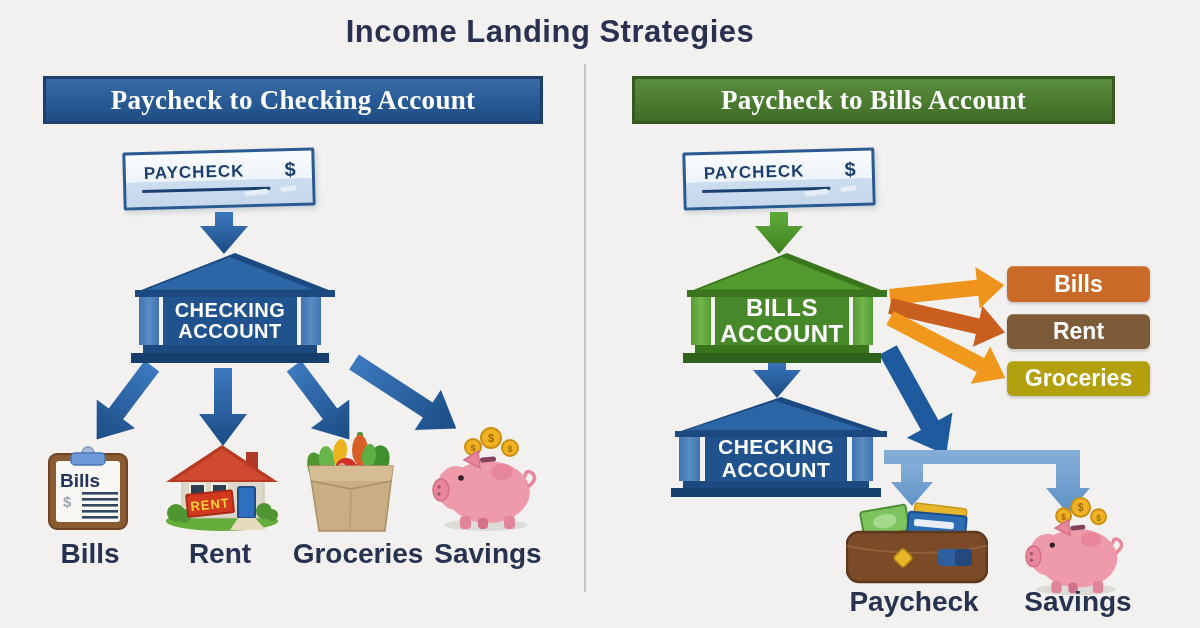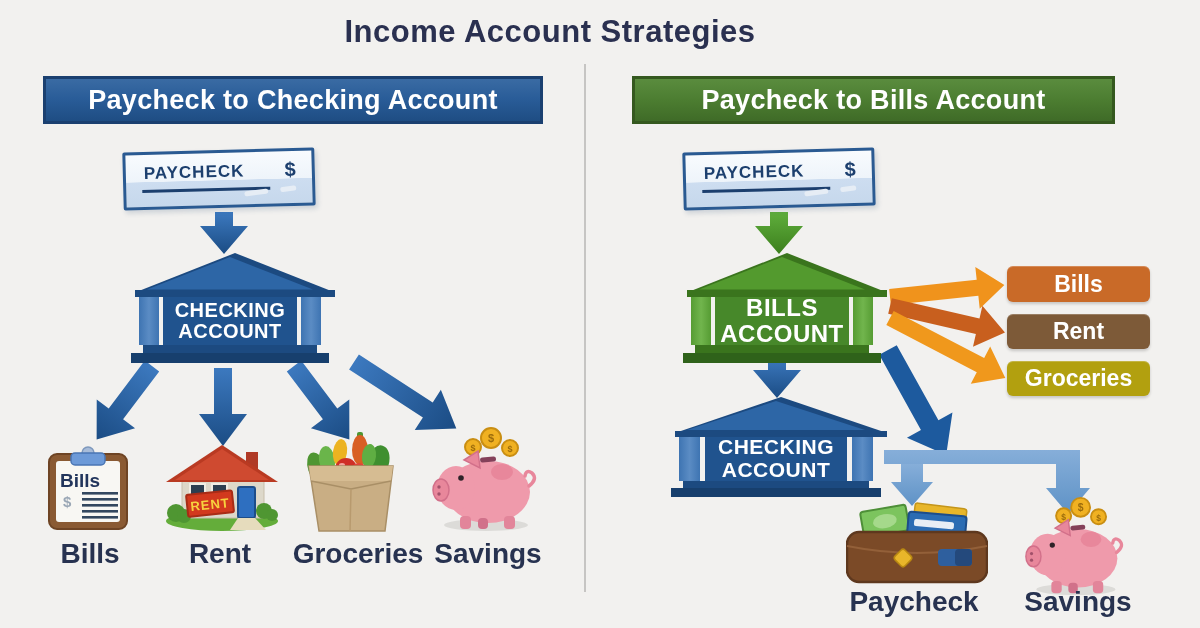--- a/index.html
+++ b/index.html
@@ -5,21 +5,21 @@
   html,body{margin:0;padding:0;background:#e9e9e9;}
   .canvas{position:relative;width:1200px;height:628px;background:#f2f1ef;overflow:hidden;
           font-family:"Liberation Sans",sans-serif;}
   .cmp{position:absolute;z-index:2;}
   .arrow-layer{position:absolute;left:0;top:0;z-index:1;pointer-events:none;}
 
   .title{left:0;top:14px;width:1100px;text-align:center;font-size:31px;font-weight:800;
          color:#2a3050;letter-spacing:.5px;}
 
   .banner{display:flex;align-items:center;justify-content:center;color:#fff;font-weight:800;
-          font-size:27px;box-sizing:border-box;letter-spacing:.3px;}
+          font-size:27px;box-sizing:border-box;letter-spacing:.3px;font-family:Liberation Serif, serif;}
   .banner.blue{background:linear-gradient(180deg,#3a6ba3 0%,#2a5d99 45%,#1e4d83 100%);
                border:3px solid #1b4070;}
   .banner.green{background:linear-gradient(180deg,#5a8c3e 0%,#4c7d31 50%,#3f6b27 100%);
                 border:3px solid #35591f;}
 
   .divider{left:584px;top:64px;width:2px;height:528px;background:#c6c5c3;}
 
   .paycheck{box-sizing:border-box;width:192px;height:58px;border:3px solid #2a5a92;border-radius:2px;
             background:linear-gradient(180deg,#f8fbfe 0%,#eef4fa 52%,#cdddf0 53%,#c6d8ec 100%);
             transform:rotate(-1.5deg);box-shadow:2px 3px 5px rgba(40,70,110,.18);}
@@ -113,21 +113,21 @@
     <g fill="#1d5a9e" transform="translate(888,350) rotate(-29)">
         <path d="M-10,0 L-10,86 L-26,86 L0,120 L26,86 L10,86 L10,0 Z"></path>
       </g>
 
     <g fill="url(#gConn)">
       <path d="M884,450 L1080,450 L1080,488 L1090,488 L1068,514 L1046,488 L1056,488 L1056,464 L884,464 Z"></path>
       <path d="M901,464 L923,464 L923,482 L933,482 L912,506 L891,482 L901,482 Z"></path>
     </g>
   </svg>
 
-  <div class="cmp title">Income Account Strategies</div>
+  <div class="cmp title">Income Landing Strategies</div>
 
   <div class="cmp banner blue" style="left:43px;top:76px;width:500px;height:48px;">
     <span>Paycheck to Checking Account</span>
   </div>
   <div class="cmp banner green" style="left:632px;top:76px;width:483px;height:48px;">
     <span>Paycheck to Bills Account</span>
   </div>
 
   <div class="cmp divider"></div>
 

